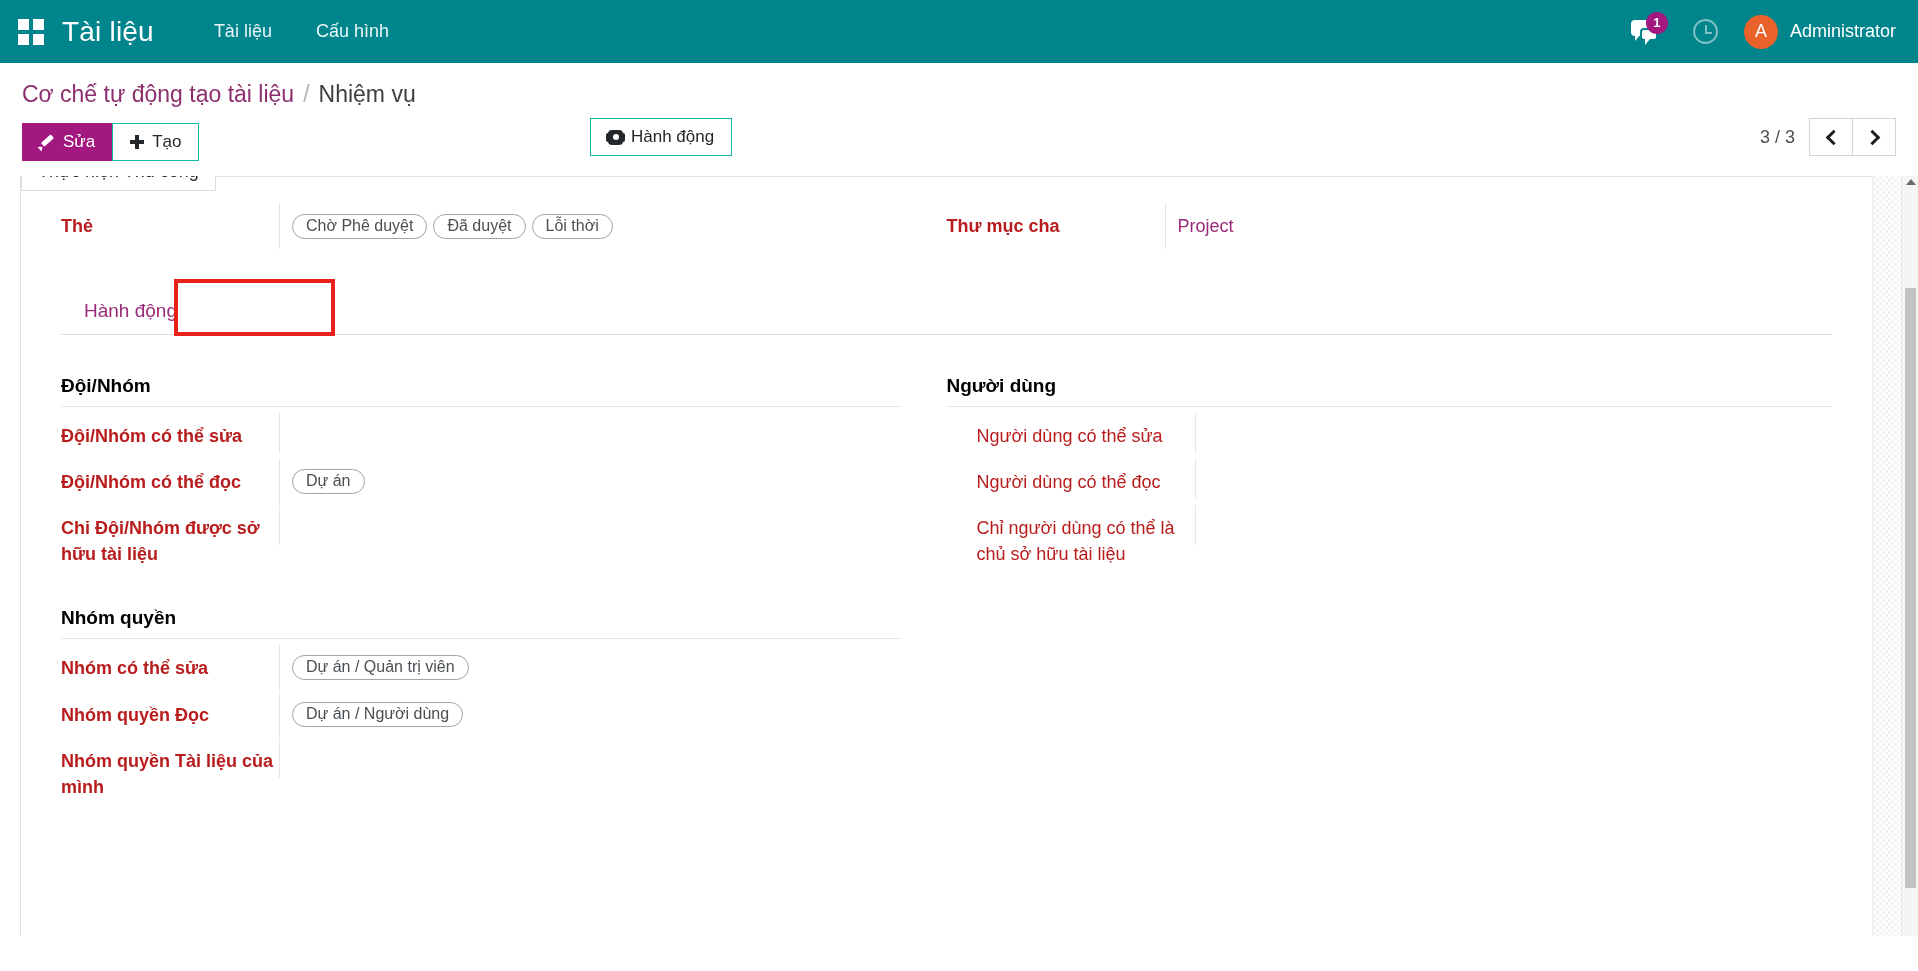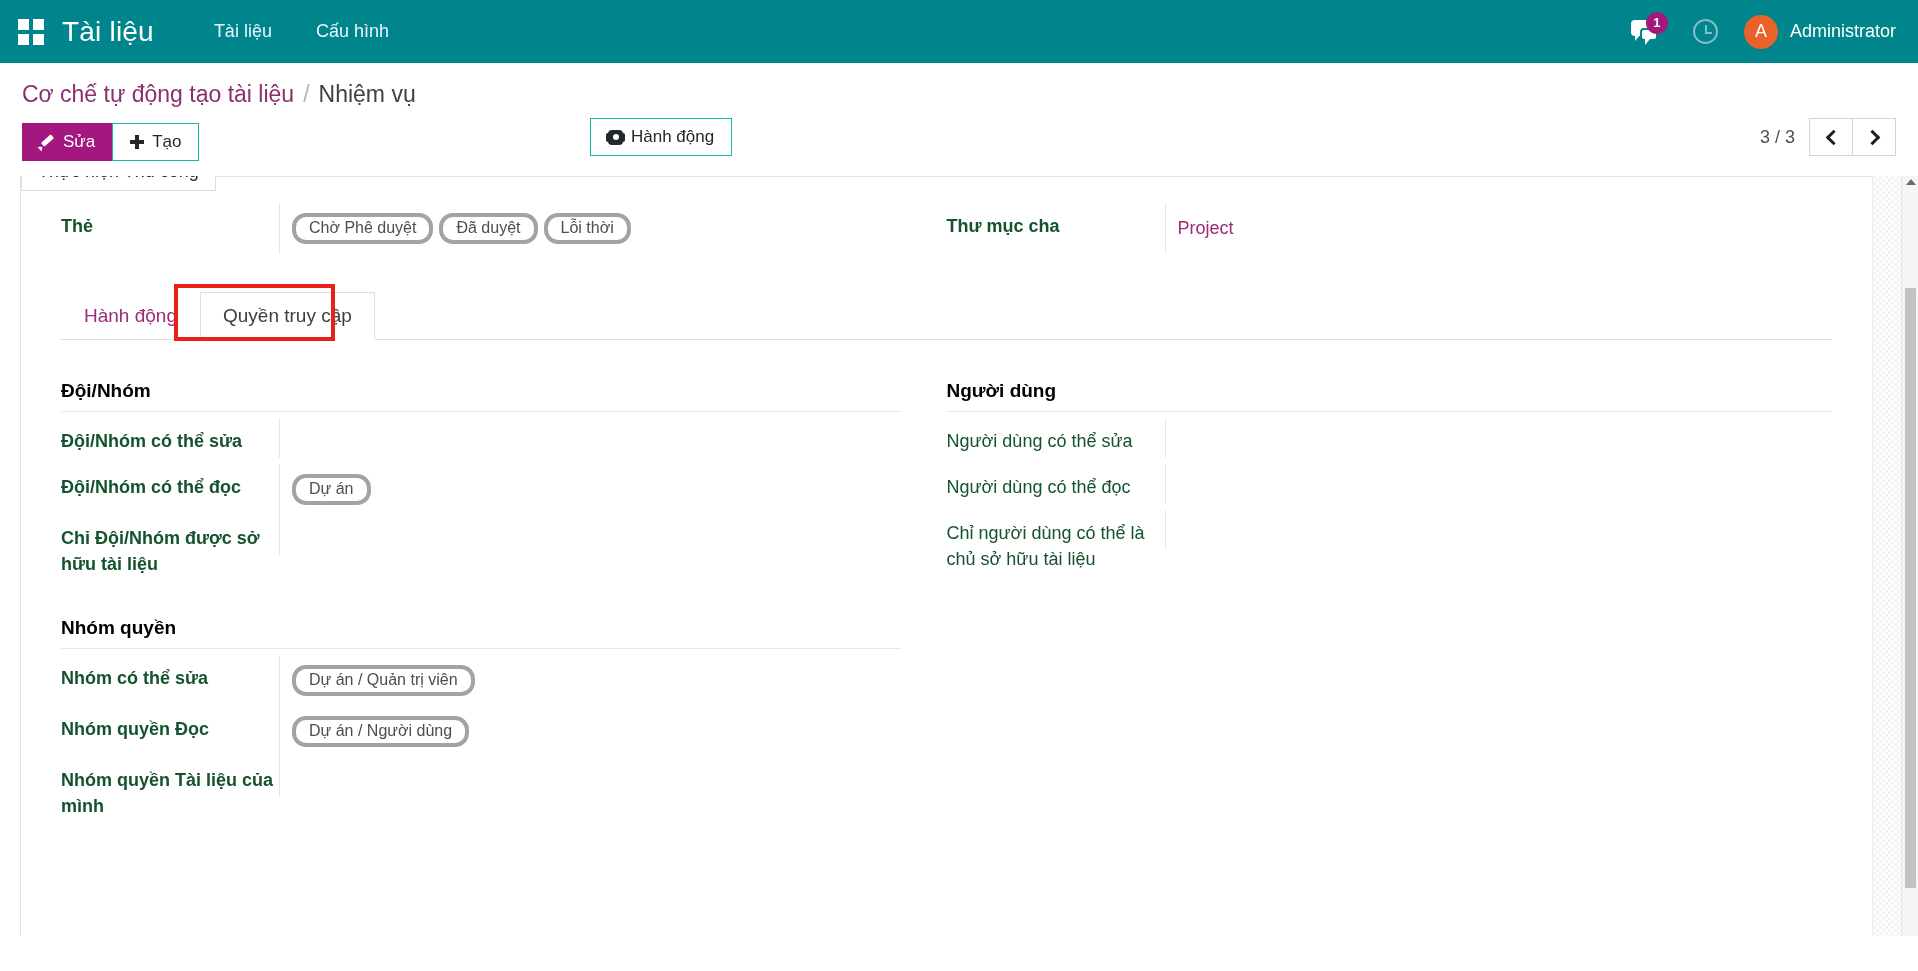--- a/index.html
+++ b/index.html
@@ -212,35 +212,35 @@
     height: 40px; border: 1px solid #dedede; background: #fff;
     font-size: 18px; color: #25282b; padding: 0 16px; cursor: pointer;
     font-family: "Liberation Sans", sans-serif;
   }
 
   .sheet-body { padding: 26px 40px 0 40px; }
 
   
   .fld-row { display: flex; align-items: flex-start; }
   .fld-label {
-    font-size: 18px; color: #14532d; font-weight: bold;
+    font-size: 18px; color: #b91c1c; font-weight: bold;
     padding: 10px 0 10px 0;
     width: 218px; flex: none; line-height: 1.45;
   }
-  .fld-label.reg { font-weight: normal; }
+  .fld-label.reg { font-weight: normal; margin-left: 30px; }
   .fld-value {
     border-left: 1px solid #e6e6e6;
     padding: 10px 0 10px 12px;
     min-height: 40px;
     flex: 1;
     display: flex; align-items: center; flex-wrap: wrap; gap: 6px;
   }
   .tag {
     display: inline-flex; align-items: center;
-    border: 4px solid #a3a3a3;
+    border: 1px solid #a3a3a3;
     border-radius: 14px;
     padding: 2px 13px 3px 13px;
     font-size: 16px; color: #4a4f53;
     background: #fff;
     white-space: nowrap;
     cursor: pointer;
   }
   .link-val { color: #9b2a78; font-size: 18px; cursor: pointer; }
 
   .top-grid { display: flex; gap: 0; }
@@ -392,21 +392,20 @@
           <div class="fld-label">Thư mục cha</div>
           <div class="fld-value">
             <span class="link-val">Project</span>
           </div>
         </div>
       </div>
 
       <div class="tabs-wrap">
         <div class="tabs">
           <div class="tab">Hành động</div>
-          <div class="tab active">Quyền truy cập</div>
         </div>
         <div class="tab-highlight"></div>
       </div>
 
       <div class="cols">
 
         <div class="col">
 
           <div class="section-title">Đội/Nhóm</div>
 

